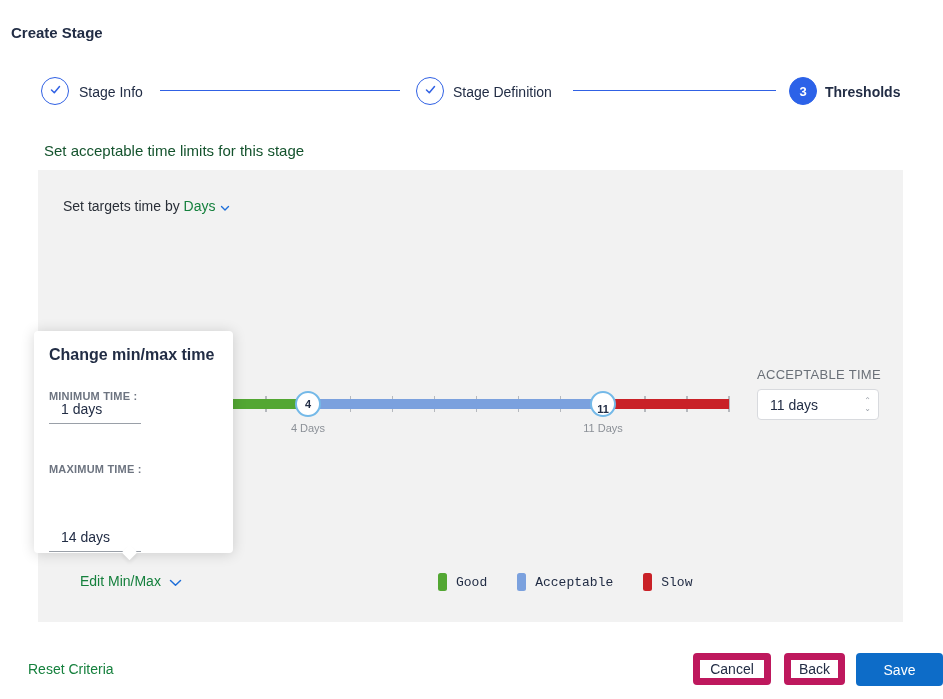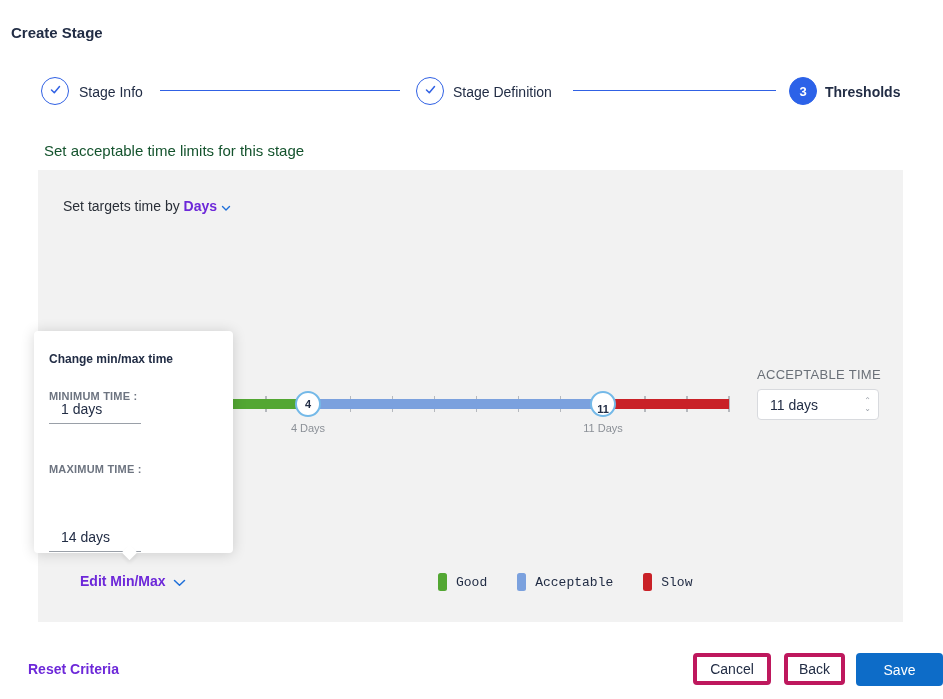--- a/index.html
+++ b/index.html
@@ -16,21 +16,21 @@
   .step-label { position:absolute; top:84px; font-size:14px; color:#222d45; }
   .step-label.bold { font-weight:bold; }
   .step-line { position:absolute; top:90px; height:1px; background:#3061e4; }
 
   .subtitle { position:absolute; left:44px; top:142px; font-size:15px; color:#14532d; }
 
   
   .panel { position:absolute; left:38px; top:170px; width:865px; height:452px; background:#f2f2f2; }
 
   .targets-row { position:absolute; left:25px; top:28px; font-size:14px; color:#2a2f38; }
-  .link { color:#6d28d9; cursor:pointer; text-decoration:none;font-weight:bold; }
+  .link { color:#15803d; cursor:pointer; text-decoration:none; }
   .chev { display:inline-block; vertical-align:middle; margin-left:4px; }
 
   
   .slider { position:absolute; left:144px; top:224px; width:547px; height:20px; }
   .tick { position:absolute; top:2px; width:1.5px; height:16px; background:#b6b9be; z-index:0; }
   .seg { position:absolute; top:5px; height:10px; z-index:1; }
   .seg.good { left:0; width:126px; }
   .seg.acceptable { left:126px; width:295px; }
   .seg.slow { left:421px; width:126px; }
   .handle { position:absolute; top:-3px; width:26px; height:26px; border-radius:50%; background:#fff;
@@ -55,35 +55,35 @@
 
   
   .legend { position:absolute; left:400px; top:403px; display:flex; align-items:center;font-family:Liberation Mono, monospace; }
   .legend-item { display:flex; align-items:center; margin-right:30px; }
   .swatch { width:9px; height:18px; border-radius:2.5px; margin-right:9px; }
   .legend-label { font-size:13px; color:#222d45; }
 
   
   .popup { position:absolute; left:34px; top:331px; width:199px; height:222px; background:#fff; border-radius:4px;
            box-shadow:0 1px 14px rgba(0,0,0,.16); z-index:10; }
-  .popup-title { position:absolute; left:15px; top:21px; font-size:12px; font-weight:bold; color:#222d45; }
+  .popup-title { position:absolute; left:15px; top:15px; font-size:16px; font-weight:bold; color:#222d45; }
   .pp-label { position:absolute; left:15px; font-size:11px; font-weight:bold; color:#6d7480; letter-spacing:.2px; }
   .pp-label.min { top:46px;margin-top:13px; } .pp-label.max { top:132px; }
   .pp-input { position:absolute; left:15px; width:92px; background:transparent; border:0; outline:0;
               border-bottom:1px solid #9aa0a8; padding:0 0 6px 12px;
               font-family:"Liberation Sans", sans-serif; font-size:14px; color:#222d45; }
   .pp-input.min { top:70px; } .pp-input.max { top:156px;margin-top:42px; }
   .popup-caret { position:absolute; left:90px; top:216px; width:11px; height:11px; background:#fff;
                  transform:rotate(45deg); box-shadow:2px 2px 4px rgba(0,0,0,.07); }
 
   
   .reset-link { position:absolute; left:28px; top:661px; font-size:14px; }
   .btn { position:absolute; top:653px; height:32px; border-radius:4px; font-family:"Liberation Sans", sans-serif;
          font-size:14px; cursor:pointer; }
-  .btn.ghost { background:#fff; border:4px solid #be185d; color:#222d45; }
+  .btn.ghost { background:#fff; border:7px solid #be185d; color:#222d45; }
   .btn.cancel { left:693px; width:78px; }
   .btn.back { left:784px; width:61px; }
   .btn.save { left:856px; width:87px; height:33px; background:#0d6cc8; border:0; color:#fff; }
 </style>
 </head>
 <body>
 
 <div class="app">
 
   <div class="page-title">Create Stage</div>

